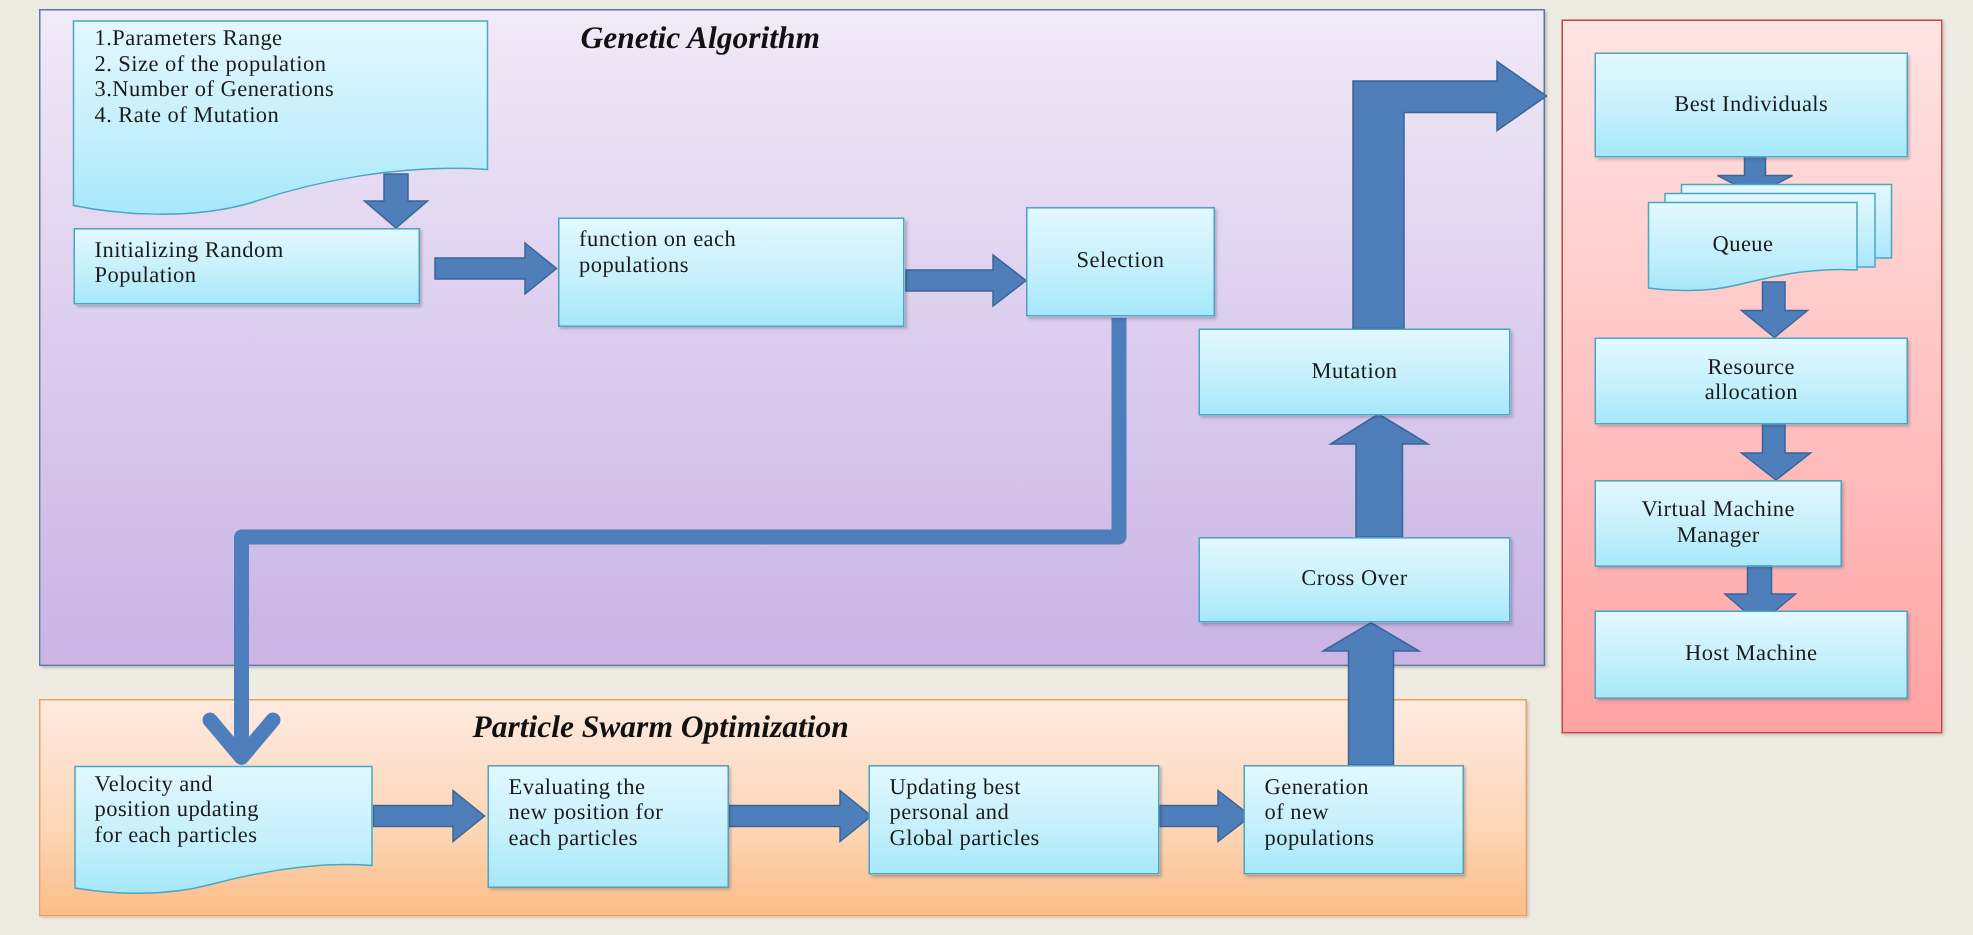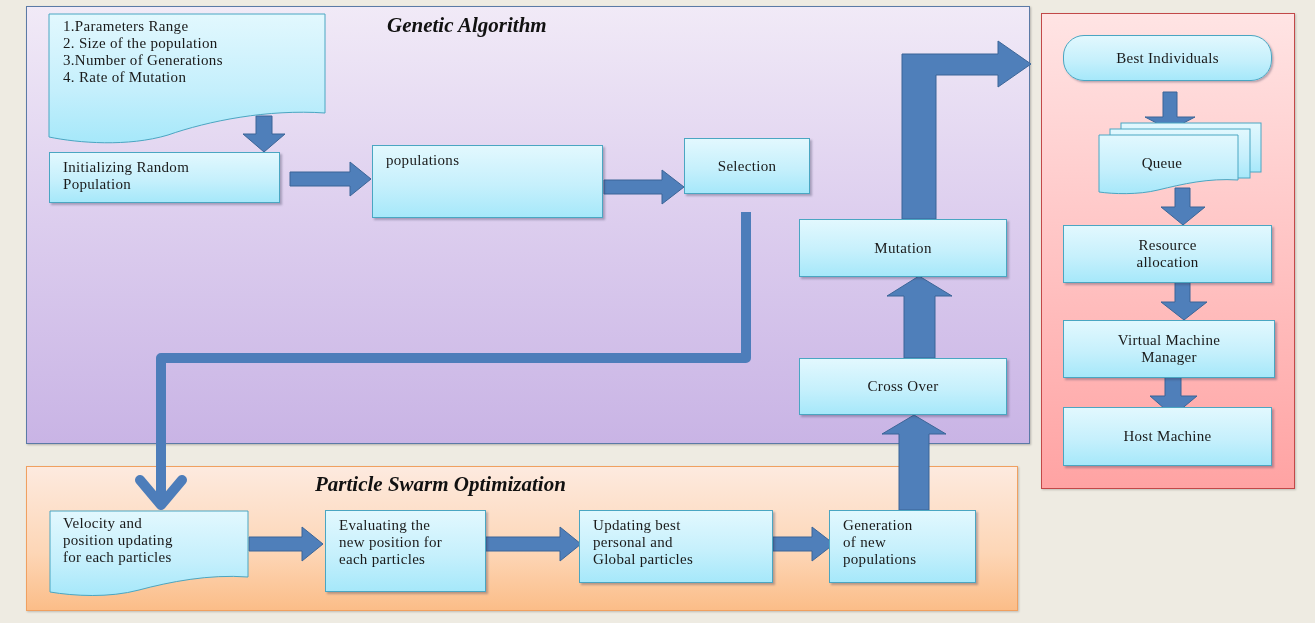--- a/index.html
+++ b/index.html
@@ -107,24 +107,25 @@
     <span class="line">4. Rate of Mutation</span>
   </div>
 </div>
 
 <div class="box left" style="left:49px; top:152px; width:231px; height:51px;">
   <span class="line">Initializing Random</span>
   <span class="line">Population</span>
 </div>
 
 <div class="box left" style="left:372px; top:145px; width:231px; height:73px; padding-top:6px;">
+  <span class="line">function on each</span>
   <span class="line">populations</span>
 </div>
 
-<div class="box center" style="left:684px; top:138px; width:126px; height:56px;">
+<div class="box center" style="left:684px; top:138px; width:126px; height:73px;">
   <span>Selection</span>
 </div>
 
 <div class="box center" style="left:799px; top:219px; width:208px; height:58px;">
   <span>Mutation</span>
 </div>
 
 <div class="box center" style="left:799px; top:358px; width:208px; height:57px;">
   <span>Cross Over</span>
 </div>
@@ -151,40 +152,40 @@
   <span class="line">personal and</span>
   <span class="line">Global particles</span>
 </div>
 
 <div class="box left" style="left:829px; top:510px; width:147px; height:73px; padding-left:13px;">
   <span class="line">Generation</span>
   <span class="line">of new</span>
   <span class="line">populations</span>
 </div>
 
-<div class="box center" style="left:1063px; top:35px; width:209px; height:46px;border-radius:21px;">
+<div class="box center" style="left:1063px; top:35px; width:209px; height:70px;">
   <span>Best Individuals</span>
 </div>
 
 <div class="doc" style="left:1098px; top:122px; width:165px; height:75px;">
   <svg width="165" height="75">
     <rect x="23" y="1" width="140" height="49" fill="url(#cyanGrad)" stroke="#4aa6c2" stroke-width="1"></rect>
     <rect x="12" y="7" width="140" height="49" fill="url(#cyanGrad)" stroke="#4aa6c2" stroke-width="1"></rect>
     <path d="M1,13 L140,13 L140,58 C110,56 85,62 60,68 C40,73 15,72 1,70 Z" fill="url(#cyanGrad)" stroke="#4aa6c2" stroke-width="1"></path>
   </svg>
   <div class="doc-text" style="left:0; top:33px; width:128px; text-align:center;">
     <span>Queue</span>
   </div>
 </div>
 
 <div class="box center" style="left:1063px; top:225px; width:209px; height:58px; flex-direction:column;">
   <span class="line">Resource</span>
   <span class="line">allocation</span>
 </div>
 
-<div class="box center" style="left:1063px; top:320px; width:212px; height:58px; flex-direction:column;">
+<div class="box center" style="left:1063px; top:320px; width:165px; height:58px; flex-direction:column;">
   <span class="line">Virtual Machine</span>
   <span class="line">Manager</span>
 </div>
 
 <div class="box center" style="left:1063px; top:407px; width:209px; height:59px;">
   <span>Host Machine</span>
 </div>
 
 </body></html>

